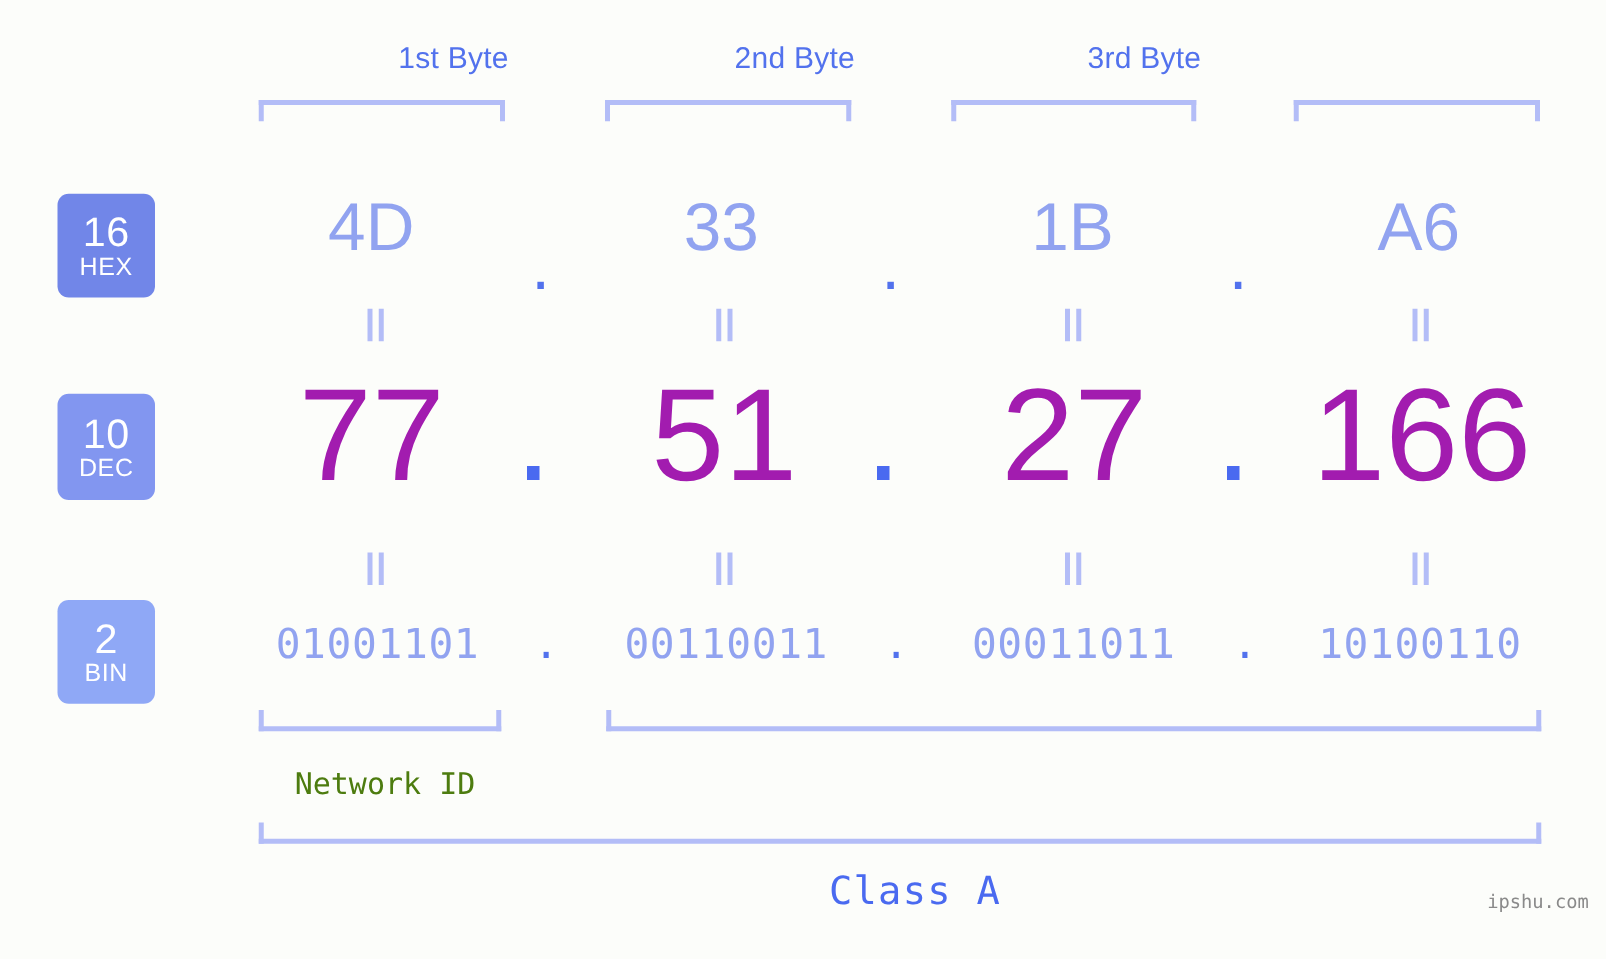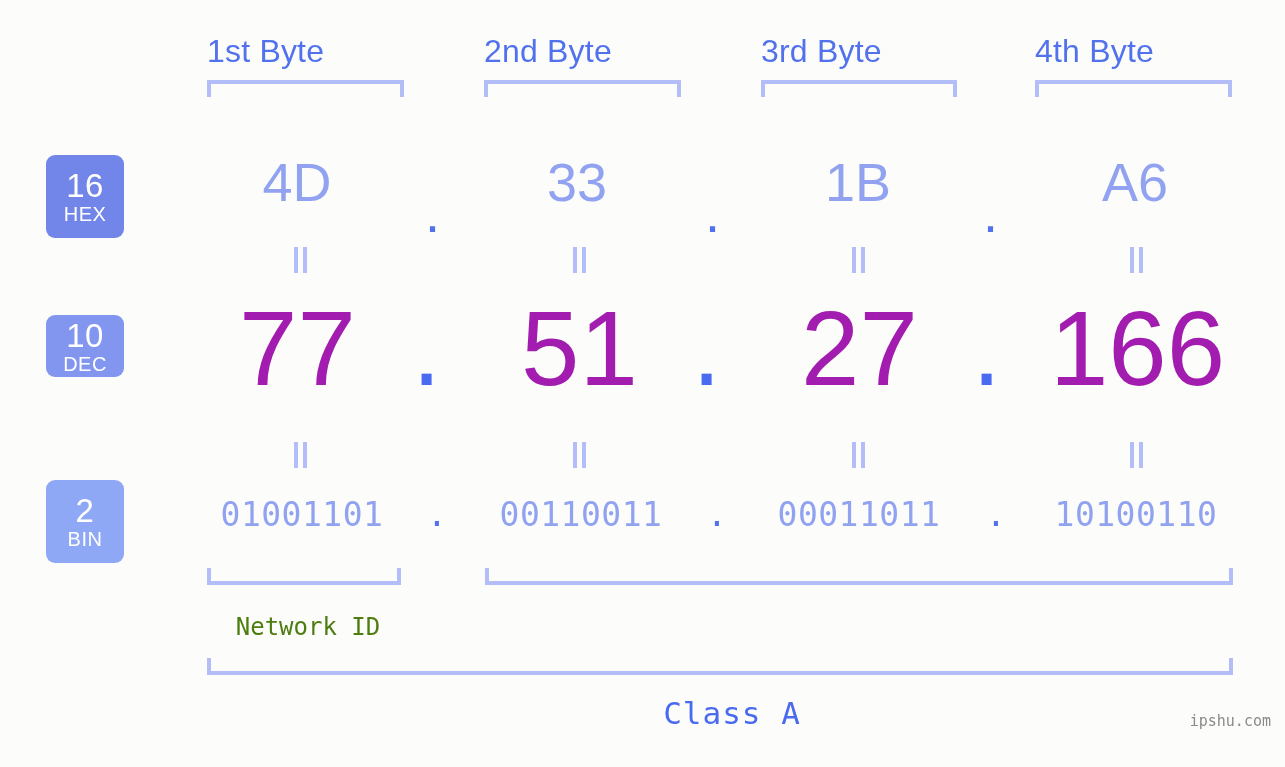--- a/index.html
+++ b/index.html
@@ -16,23 +16,23 @@
   }
   .stage {
     position: absolute;
     inset: 0;
   }
 
   
   .byte-label {
     position: absolute;
     top: 33px;
-    text-align: left;
-    font-family: "Liberation Sans", sans-serif;
-    font-size: 32px;
+    text-align: right;
+    font-family: "Liberation Sans", sans-serif;
+    font-size: 24px;
     color: #5272ed;
     letter-spacing: 0.2px;
     white-space: nowrap;
   }
 
   
   .bracket-down {
     position: absolute;
     border-top: 4px solid #b3bdf7;
     border-left: 4px solid #b3bdf7;
@@ -68,21 +68,21 @@
     font-weight: 400;
     letter-spacing: 0.5px;
   }
   .badge .abbr {
     font-size: 20px;
     font-weight: 400;
     margin-top: 2px;
     letter-spacing: 0.5px;
   }
   #badge-hex { top: 155px; height: 83px; background: #7186e8; }
-  #badge-dec { top: 315px; height: 62px; background: #8296f0; }
+  #badge-dec { top: 315px; height: 85px; background: #8296f0; }
   #badge-bin { top: 480px; height: 83px; background: #8fa8f6; }
 
   
   .hex-val {
     position: absolute;
     top: 155px;
     text-align: center;
     font-family: "Liberation Sans", sans-serif;
     font-size: 54px;
     color: #91a3f0;
@@ -189,21 +189,20 @@
   }
 </style>
 </head>
 <body>
 
 <div class="stage">
 
   <div class="byte-label" style="left:207px;width:200px;">1st Byte</div>
   <div class="byte-label" style="left:484px;width:200px;">2nd Byte</div>
   <div class="byte-label" style="left:761px;width:200px;">3rd Byte</div>
-  <div class="byte-label" style="left:1035px;width:200px;">4th Byte</div>
 
   <div class="bracket-down" style="left:207px;top:80px;width:197px;"></div>
   <div class="bracket-down" style="left:484px;top:80px;width:197px;"></div>
   <div class="bracket-down" style="left:761px;top:80px;width:196px;"></div>
   <div class="bracket-down" style="left:1035px;top:80px;width:197px;"></div>
 
   <div class="badge" id="badge-hex">
     <span class="num">16</span>
     <span class="abbr">HEX</span>
   </div>

